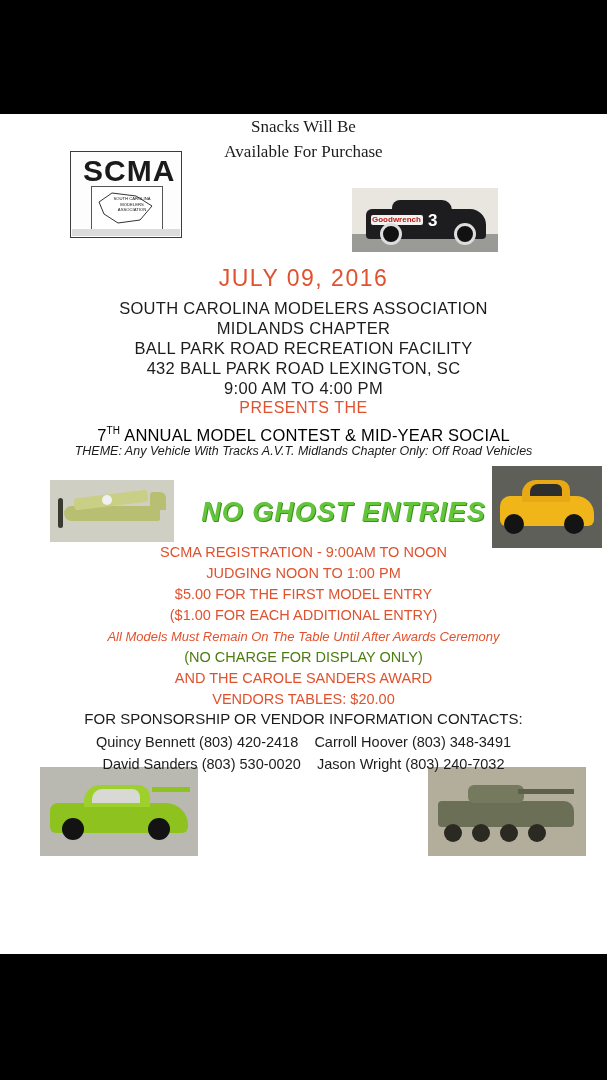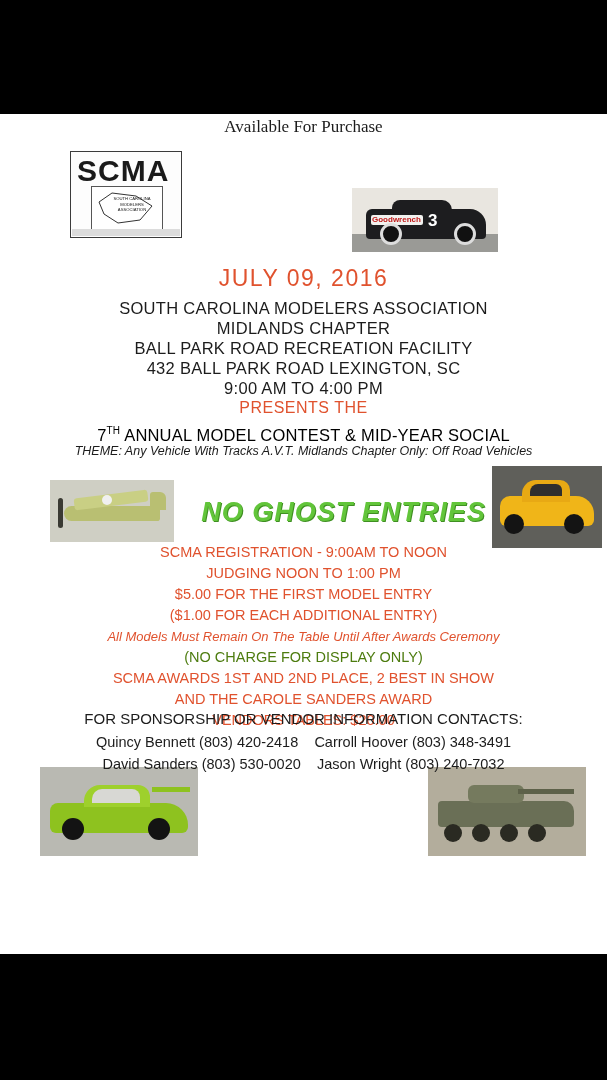--- a/index.html
+++ b/index.html
@@ -40,21 +40,21 @@
     position: absolute;
     left: 70px;
     top: 37px;
     width: 110px;
     height: 85px;
     border: 1px solid #3b3b3b;
     background: #fdfdfd;
   }
   .logo-title {
     position: absolute;
-    left: 6px;
+    left: 12px;
     top: 2px;
     font-family: "Liberation Sans", sans-serif;
     font-weight: bold;
     font-size: 30px;
     letter-spacing: 1px;
     color: #1a1a1a;
   }
   .logo-inner-box {
     position: absolute;
     left: 20px;
@@ -322,21 +322,20 @@
 
       <div class="txt noghost">NO GHOST ENTRIES</div>
 
       <div class="txt details">
         <div>SCMA REGISTRATION - 9:00AM TO NOON</div>
         <div>JUDGING NOON TO 1:00 PM</div>
         <div>$5.00 FOR THE FIRST MODEL ENTRY</div>
         <div>($1.00 FOR EACH ADDITIONAL ENTRY)</div>
         <div class="ital">All Models Must Remain On The Table Until After Awards Ceremony</div>
         <div class="blk">(NO CHARGE FOR DISPLAY ONLY)</div>
-        <div>SCMA AWARDS 1ST AND 2ND PLACE, 2 BEST IN SHOW</div>
         <div>AND THE CAROLE SANDERS AWARD</div>
         <div>VENDORS TABLES: $20.00</div>
       </div>
 
       <div class="txt contacts-head">FOR SPONSORSHIP OR VENDOR INFORMATION CONTACTS:</div>
 
       <div class="txt contacts">
         <div>
           <span class="cell">Quincy Bennett</span>
           <span class="cell">(803) 420-2418</span>
@@ -347,18 +346,19 @@
         <div>
           <span class="cell">David Sanders</span>
           <span class="cell">(803) 530-0020</span>
           &nbsp;&nbsp;
           <span class="cell">Jason Wright</span>
           <span class="cell">(803) 240-7032</span>
         </div>
       </div>
 
       <div class="food">
+        <div>Snacks Will Be</div>
         <div>Available For Purchase</div>
       </div>
 
     </div>
   </div>
 </div>
 
 </body></html>

